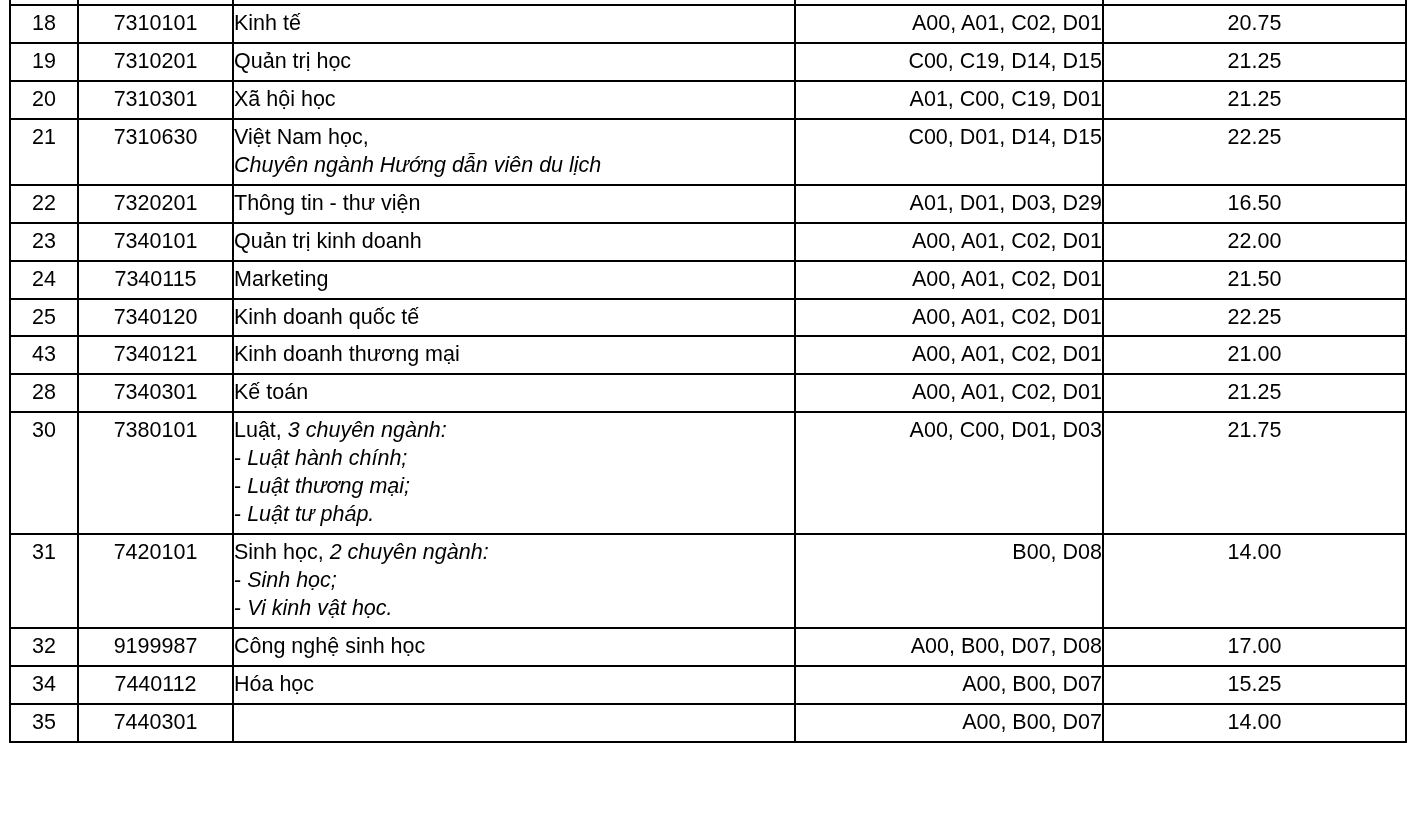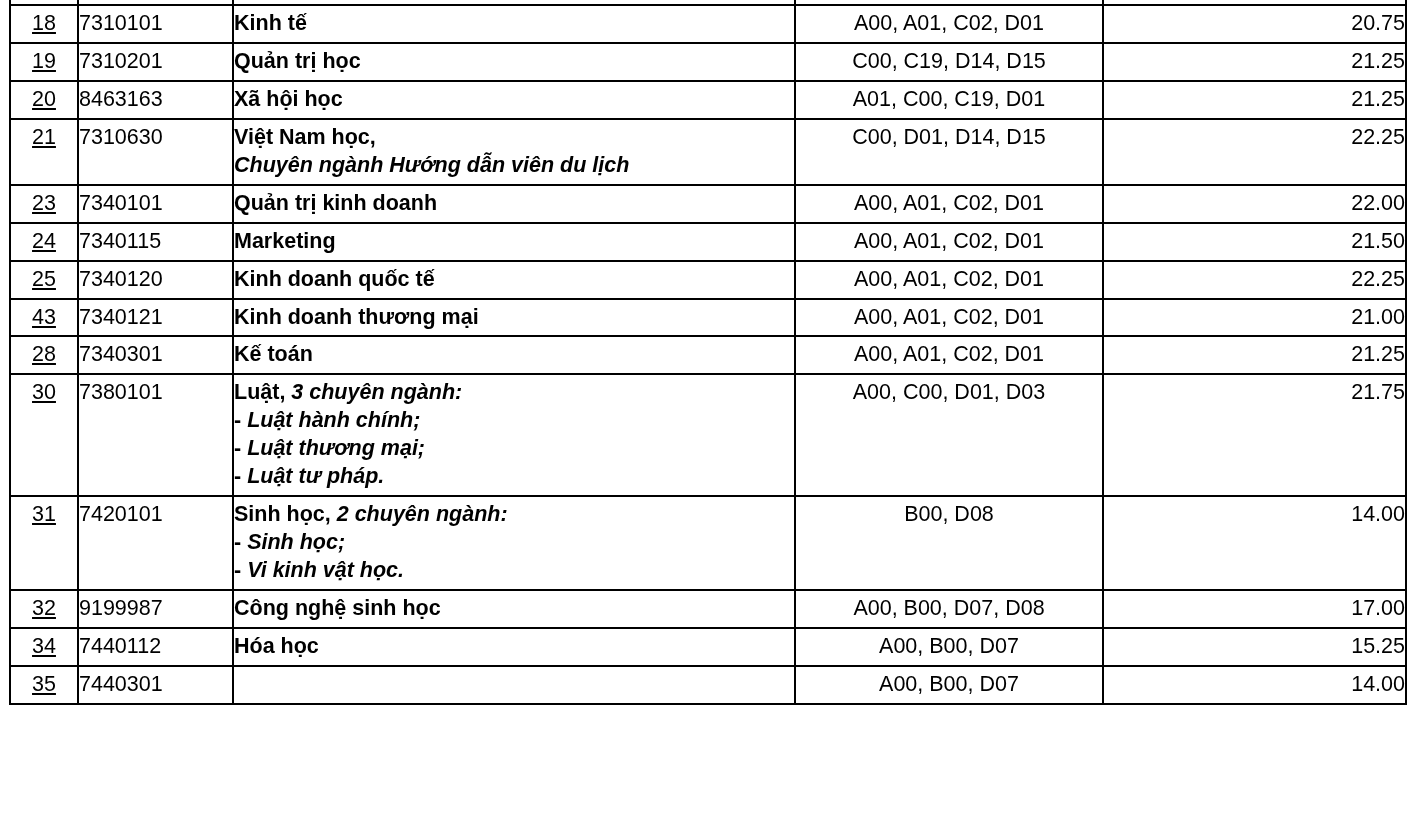--- a/index.html
+++ b/index.html
@@ -35,25 +35,25 @@
   table.adm col.c-score { width: 303px; }
 
   table.adm td {
     border: 2px solid #000000;
     font-size: 21.5px;
     line-height: 1.30;
     padding: 4px 0 4px 0;
     vertical-align: top;
     background: #ffffff;
   }
-  td.no    { text-align: center; padding-left: 0; text-decoration: underline; }
-  td.code  { text-align: left; }
-  td.name  { text-align: left;  padding-left: 12px; padding-right: 8px; font-weight: bold; }
-  td.block { text-align: center;  padding-left: 12px; padding-right: 8px; }
-  td.score { text-align: right; border-radius: 7px; }
+  td.no    { text-align: center; padding-left: 0; }
+  td.code  { text-align: center; }
+  td.name  { text-align: left;  padding-left: 12px; padding-right: 8px; }
+  td.block { text-align: right;  padding-left: 12px; padding-right: 8px; }
+  td.score { text-align: center; border-radius: 7px; }
 
   
   tr.r1 td { height: 27px; }
   
   tr.r2 td { height: 55px; }
   tr.r3 td { height: 75px; }
   tr.r5 td { height: 111px; }
 
   .em { font-style: italic; }
   .ln  { display: block; }
@@ -91,36 +91,45 @@
           <td class="no">19</td>
           <td class="code">7310201</td>
           <td class="name">
             <div class="ln"><span>Quản trị học</span></div>
           </td>
           <td class="block">C00, C19, D14, D15</td>
           <td class="score">21.25</td>
         </tr>
         <tr class="r1">
           <td class="no">20</td>
-          <td class="code">8463163</td>
+          <td class="code">7310301</td>
           <td class="name">
             <div class="ln"><span>Xã hội học</span></div>
           </td>
           <td class="block">A01, C00, C19, D01</td>
           <td class="score">21.25</td>
         </tr>
         <tr class="r2">
           <td class="no">21</td>
           <td class="code">7310630</td>
           <td class="name">
             <div class="ln"><span>Việt Nam học,</span></div>
             <div class="ln"><span class="em">Chuyên ngành Hướng dẫn viên du lịch</span></div>
           </td>
           <td class="block">C00, D01, D14, D15</td>
           <td class="score">22.25</td>
+        </tr>
+        <tr class="r1">
+          <td class="no">22</td>
+          <td class="code">7320201</td>
+          <td class="name">
+            <div class="ln"><span>Thông tin - thư viện</span></div>
+          </td>
+          <td class="block">A01, D01, D03, D29</td>
+          <td class="score">16.50</td>
         </tr>
         <tr class="r1">
           <td class="no">23</td>
           <td class="code">7340101</td>
           <td class="name">
             <div class="ln"><span>Quản trị kinh doanh</span></div>
           </td>
           <td class="block">A00, A01, C02, D01</td>
           <td class="score">22.00</td>
         </tr>

